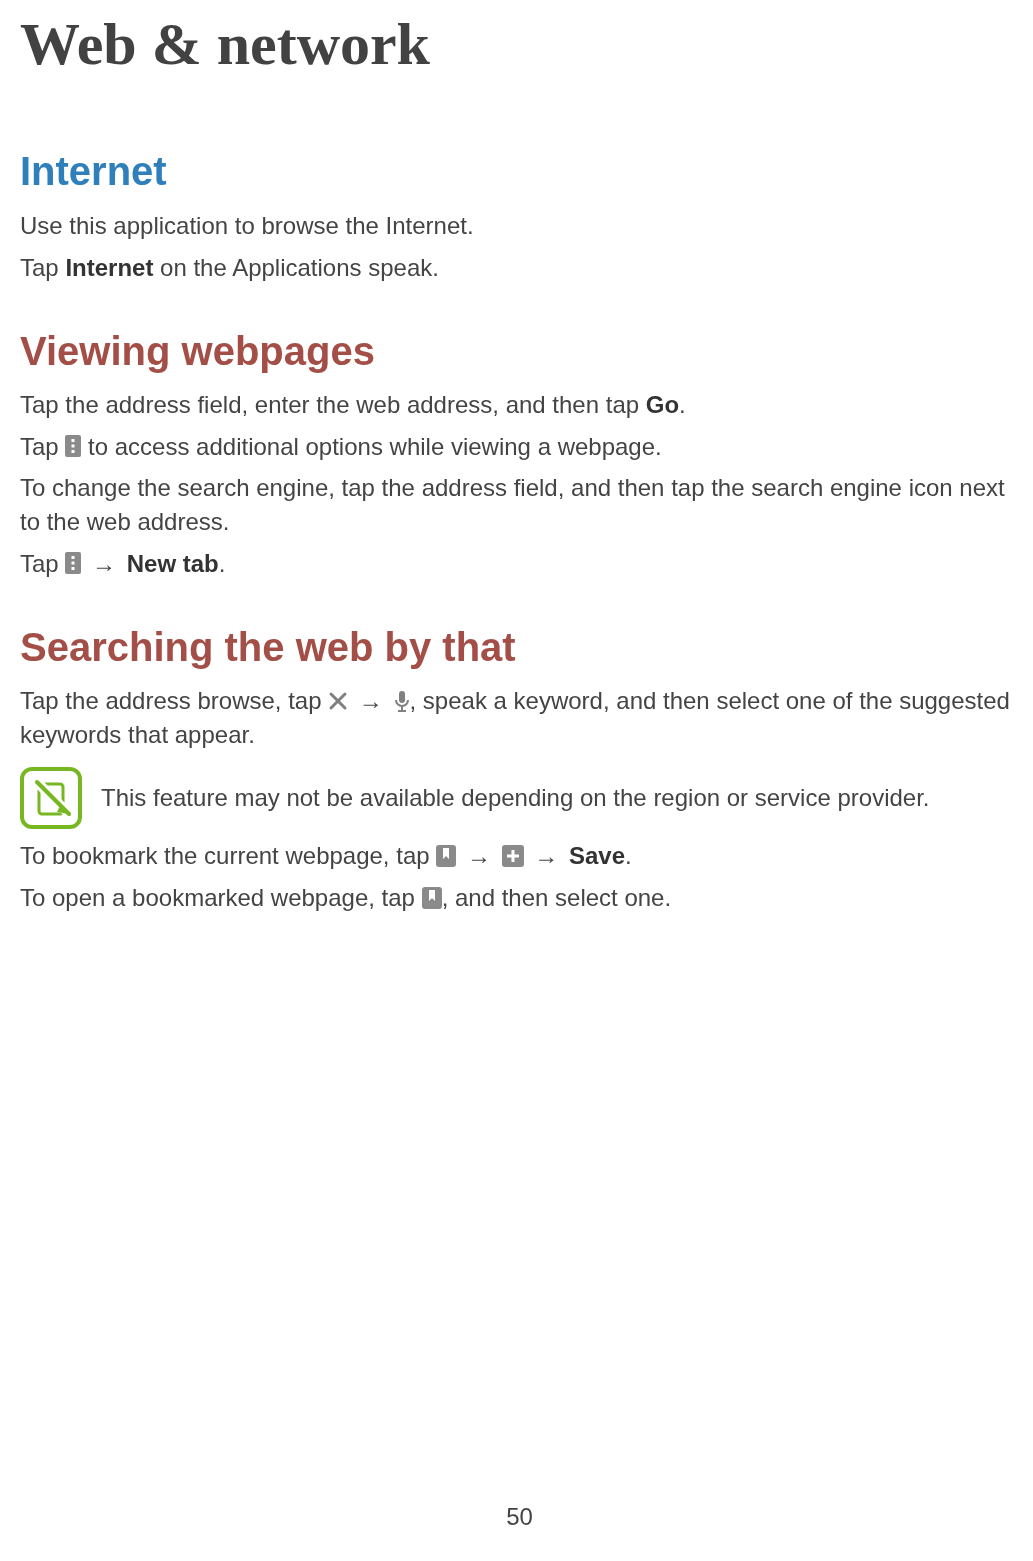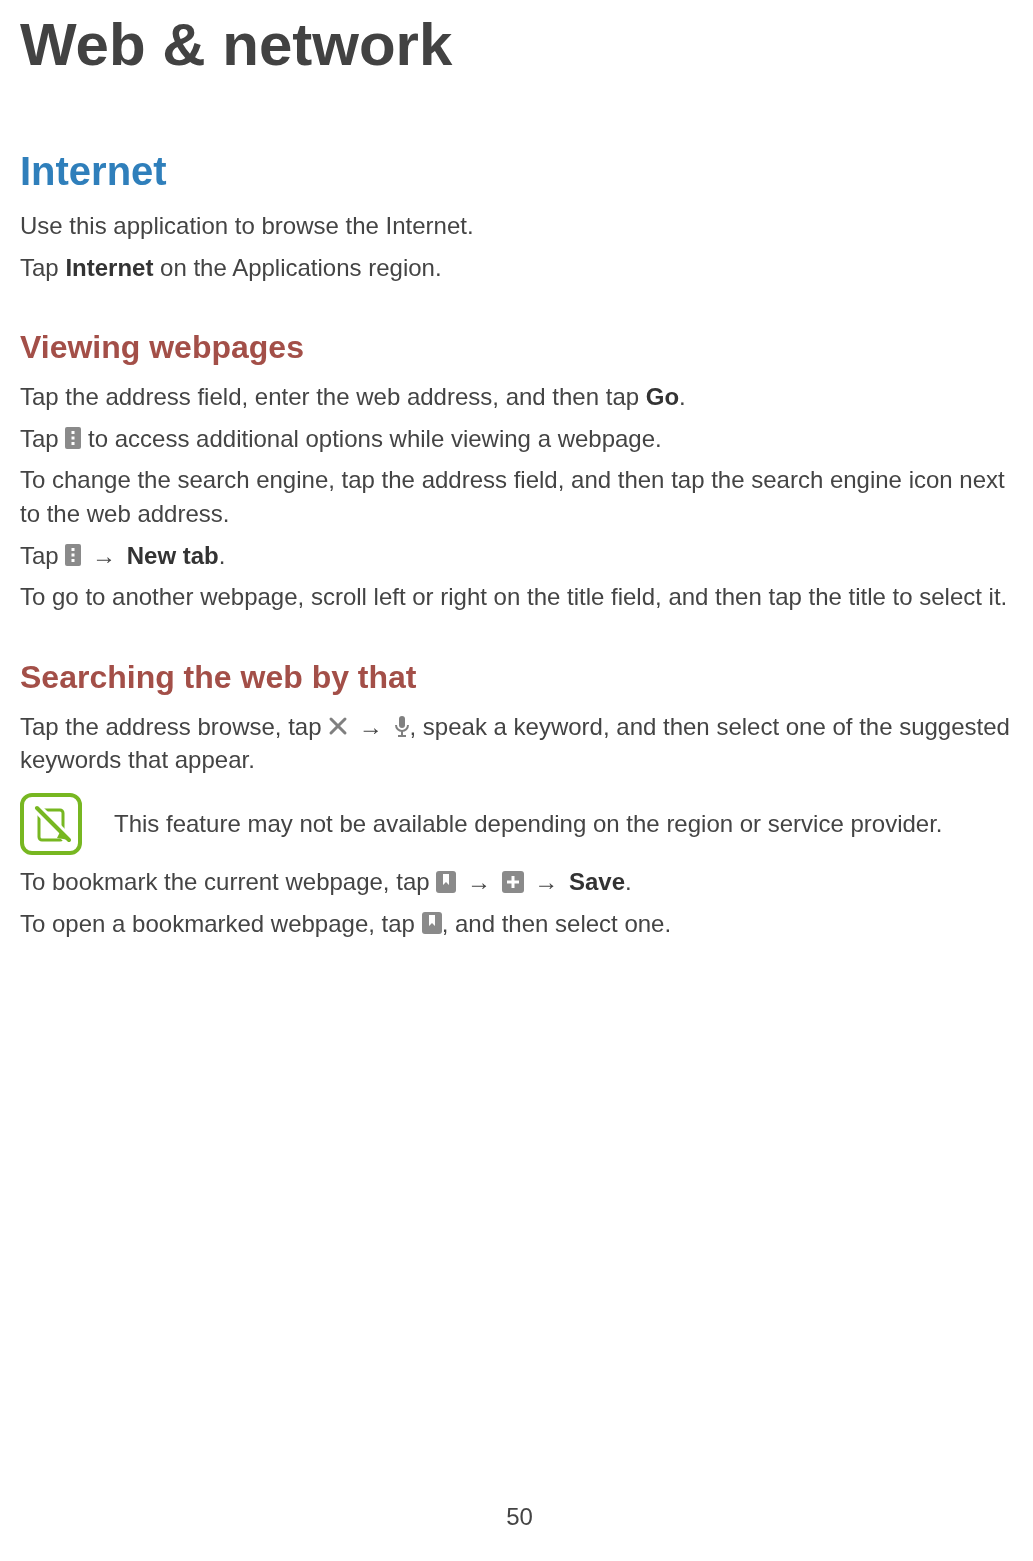--- a/index.html
+++ b/index.html
@@ -15,29 +15,30 @@
     box-sizing: border-box;
     padding: 10px 5px 30px 20px;
     position: relative;
   }
   h1.page-title {
     font-size: 60px;
     font-weight: 700;
     color: #424242;
     margin: 0 0 70px 0;
     letter-spacing: 0px;
+    font-family: Liberation Serif, serif;
   }
   h2.section-h {
     font-size: 40px;
     font-weight: 700;
     color: #2f7fbb;
     margin: 0 0 15px 0;
   }
   h3.sub-h {
-    font-size: 32px;
+    font-size: 40px;
     font-weight: 700;
     color: #a34f48;
     margin: 45px 0 14px 0;
   }
   p.body {
     font-size: 24px;
     line-height: 1.4;
     color: #444;
     margin: 8px 0 8px 0;
   }
@@ -48,21 +49,21 @@
     align-items: center;
     justify-content: center;
     vertical-align: middle;
     position: relative;
     top: -2px;
   }
   svg { display: block; }
   .note-box {
     display: flex;
     align-items: center;
-    gap: 32px;
+    gap: 19px;
     margin-top: 16px;
     margin-bottom: 10px;
   }
   .note-icon-wrap {
     width: 54px;
     height: 54px;
     border: 4px solid #77b721;
     border-radius: 12px;
     display: flex;
     align-items: center;
@@ -86,21 +87,21 @@
 </head>
 <body>
 
 <div class="page">
 
   <h1 class="page-title">Web &amp; network</h1>
 
   <h2 class="section-h">Internet</h2>
   <p class="body">Use this application to browse the Internet.</p>
   <p class="body">
-    <span>Tap </span><span class="bold">Internet</span><span> on the Applications region.</span>
+    <span>Tap </span><span class="bold">Internet</span><span> on the Applications speak.</span>
   </p>
 
   <h3 class="sub-h">Viewing webpages</h3>
   <p class="body">
     <span>Tap the address field, enter the web address, and then tap </span><span class="bold">Go</span><span>.</span>
   </p>
   <p class="body">
     <span>Tap </span><span class="icon-inline">
       <svg width="16" height="22" viewBox="0 0 16 22">
         <rect x="0" y="0" width="16" height="22" rx="2" fill="#8a8a8a"></rect>
@@ -115,21 +116,20 @@
   <p class="body">
     <span>Tap </span><span class="icon-inline">
       <svg width="16" height="22" viewBox="0 0 16 22">
         <rect x="0" y="0" width="16" height="22" rx="2" fill="#8a8a8a"></rect>
         <rect x="6.5" y="4" width="3" height="3" fill="#fff"></rect>
         <rect x="6.5" y="9.5" width="3" height="3" fill="#fff"></rect>
         <rect x="6.5" y="15" width="3" height="3" fill="#fff"></rect>
       </svg>
     </span><span class="arrow"> → </span><span class="bold">New tab</span><span>.</span>
   </p>
-  <p class="body">To go to another webpage, scroll left or right on the title field, and then tap the title to select it.</p>
 
   <h3 class="sub-h">Searching the web by that</h3>
   <p class="body">
     <span>Tap the address browse, tap </span><span class="icon-inline">
       <svg width="20" height="20" viewBox="0 0 20 20">
         <line x1="3" y1="3" x2="17" y2="17" stroke="#808080" stroke-width="3" stroke-linecap="round"></line>
         <line x1="17" y1="3" x2="3" y2="17" stroke="#808080" stroke-width="3" stroke-linecap="round"></line>
       </svg>
     </span><span class="arrow"> → </span><span class="icon-inline">
       <svg width="16" height="22" viewBox="0 0 16 22">

